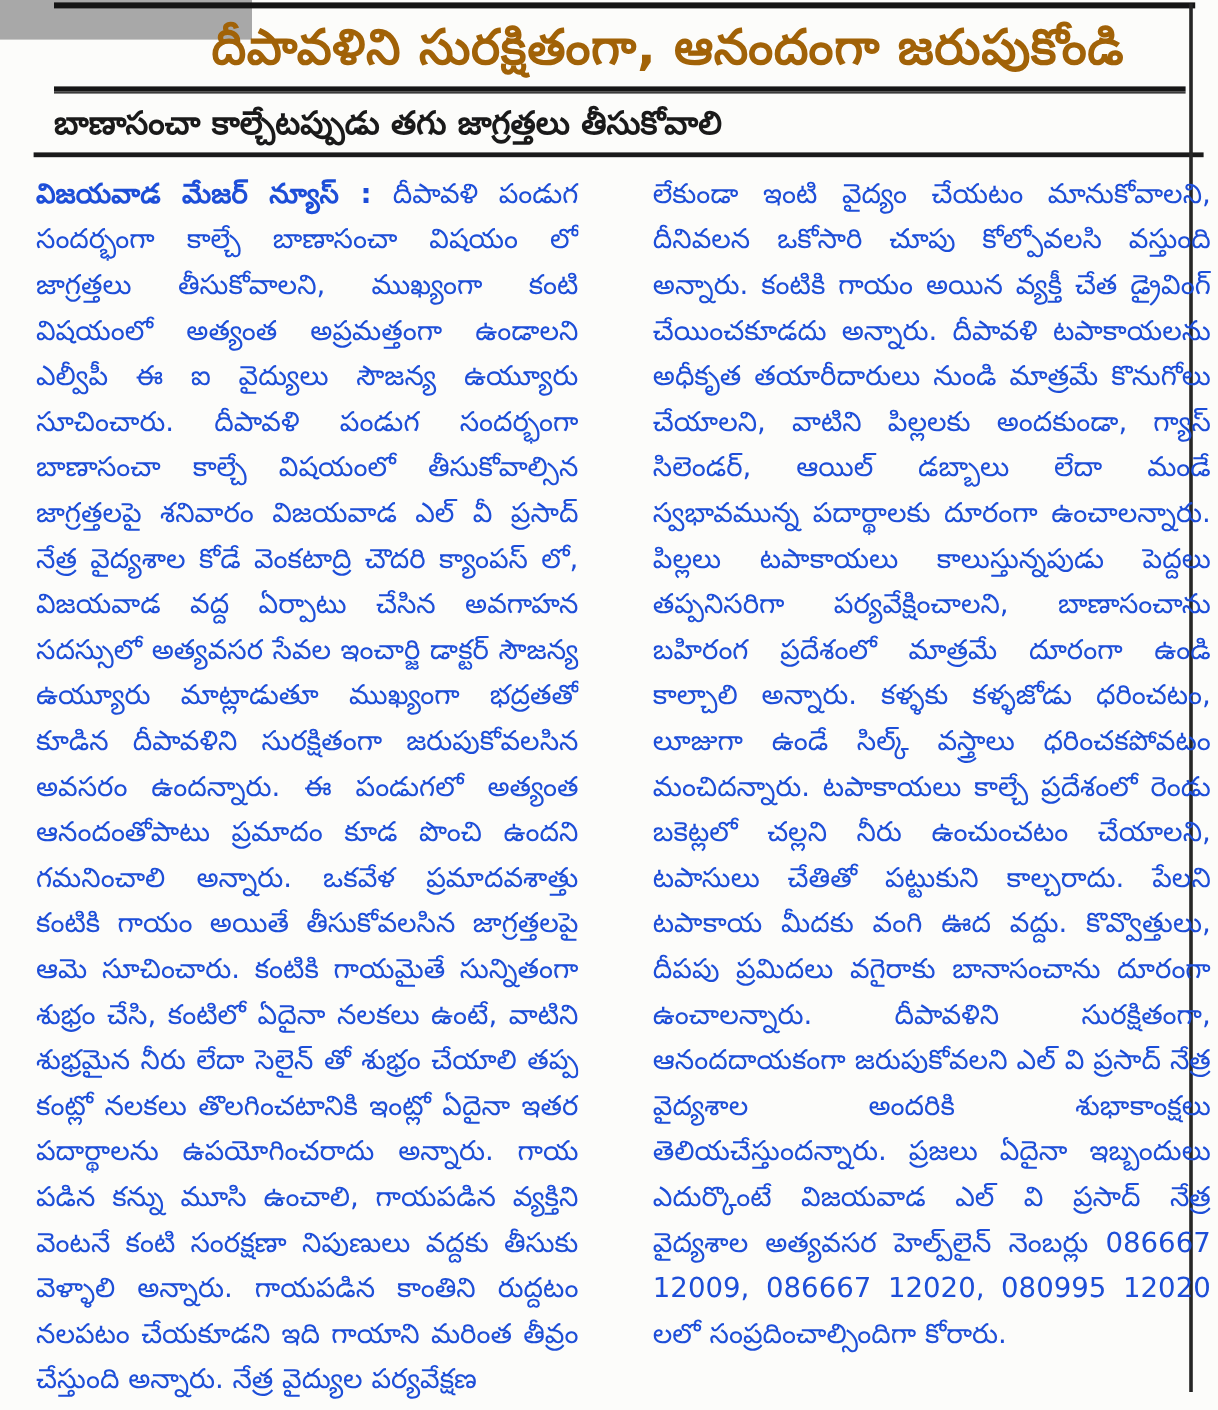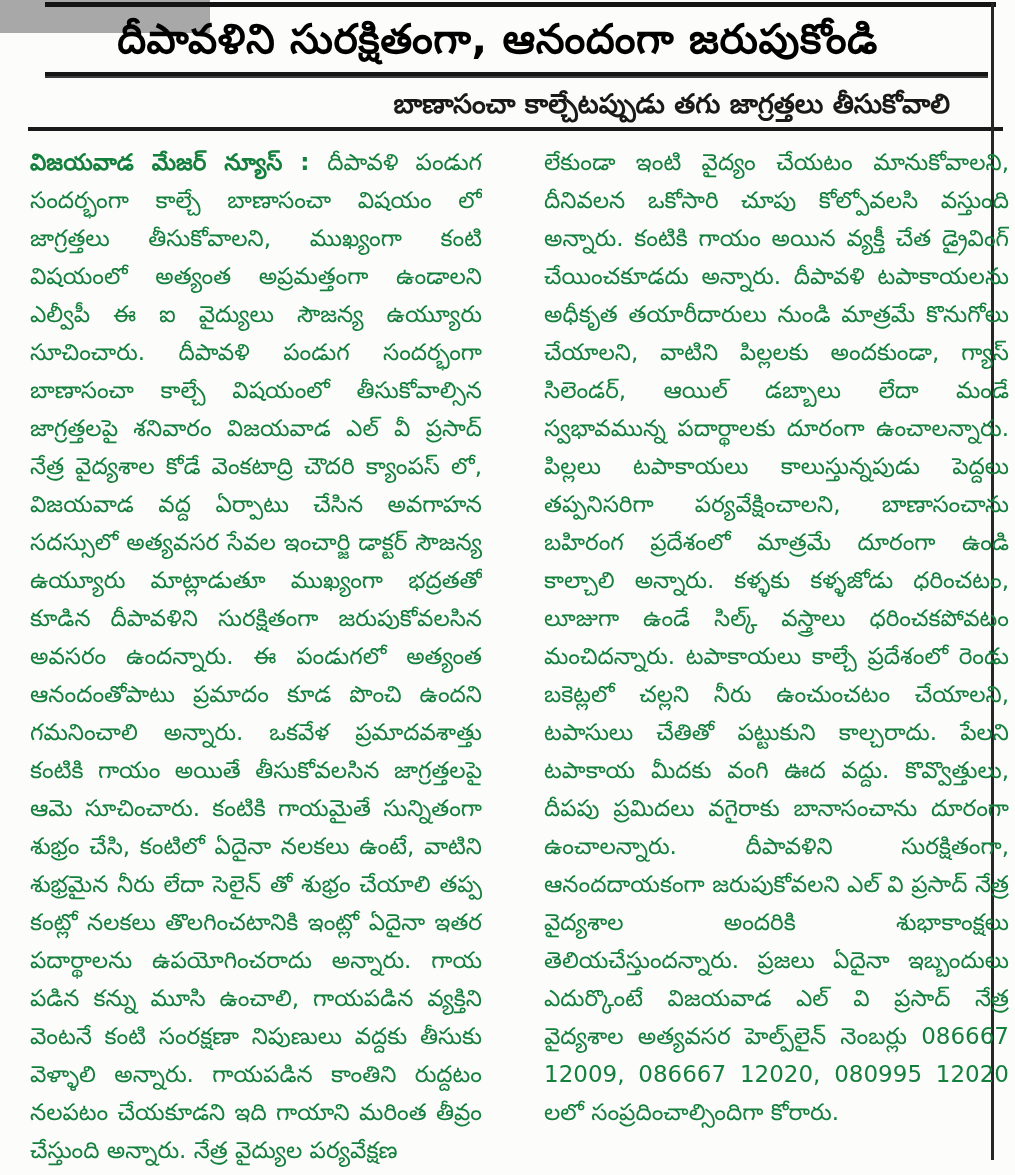--- a/index.html
+++ b/index.html
@@ -25,44 +25,44 @@
       background: #a8a8a8;
     }
     .top-rule {
       position: absolute;
       left: 45px; top: 2px;
       width: 951px; height: 5px;
       background: #141414;
     }
     .headline {
       position: absolute;
-      left: 45px; top: 10px;
+      left: 32px; top: 10px;
       width: 905px;
       margin: 0;
-      text-align: center;
+      text-align: right;
       font-size: 41px;
       line-height: 58px;
       font-weight: bold;
       letter-spacing: 0.5px;
       white-space: nowrap;
-      color: #000000;
+      color: #a16207;
     }
     .double-rule {
       position: absolute;
       left: 45px; top: 72px;
       width: 943px; height: 3px;
       border-top: 4px solid #161616;
       border-bottom: 2px solid #3b3b3b;
     }
     .subheadline {
       position: absolute;
       left: 45px; top: 84px;
       width: 905px;
       margin: 0;
-      text-align: right;
+      text-align: left;
       font-size: 27px;
       line-height: 40px;
       font-weight: bold;
       white-space: nowrap;
       color: #1a1a1a;
     }
     .sub-rule {
       position: absolute;
       left: 28px; top: 127px;
       width: 975px; height: 4px;
@@ -85,21 +85,21 @@
       height: 100%;
       overflow: hidden;
     }
     .col-left  { left: 0;     width: 452px; }
     .col-right { left: 490px; width: 465px; margin-left: 24px; }
     .col p {
       margin: 0;
       font-size: 23px;
       line-height: 38px;
       text-align: justify;
-      color: #15803d;
+      color: #1d4ed8;
     }
     .dateline { font-weight: bold; }
   </style>
 </head>
 <body>
 
 <div class="page">
 
   <div class="gray-block"></div>
   <div class="top-rule"></div>

